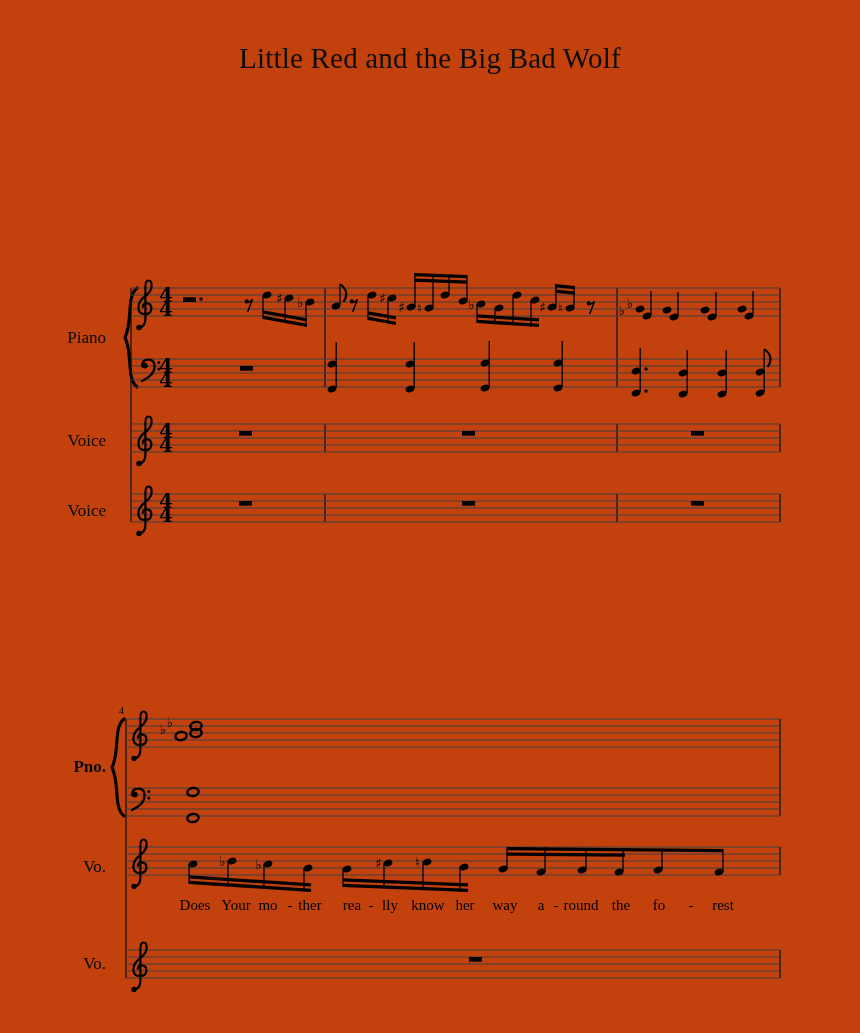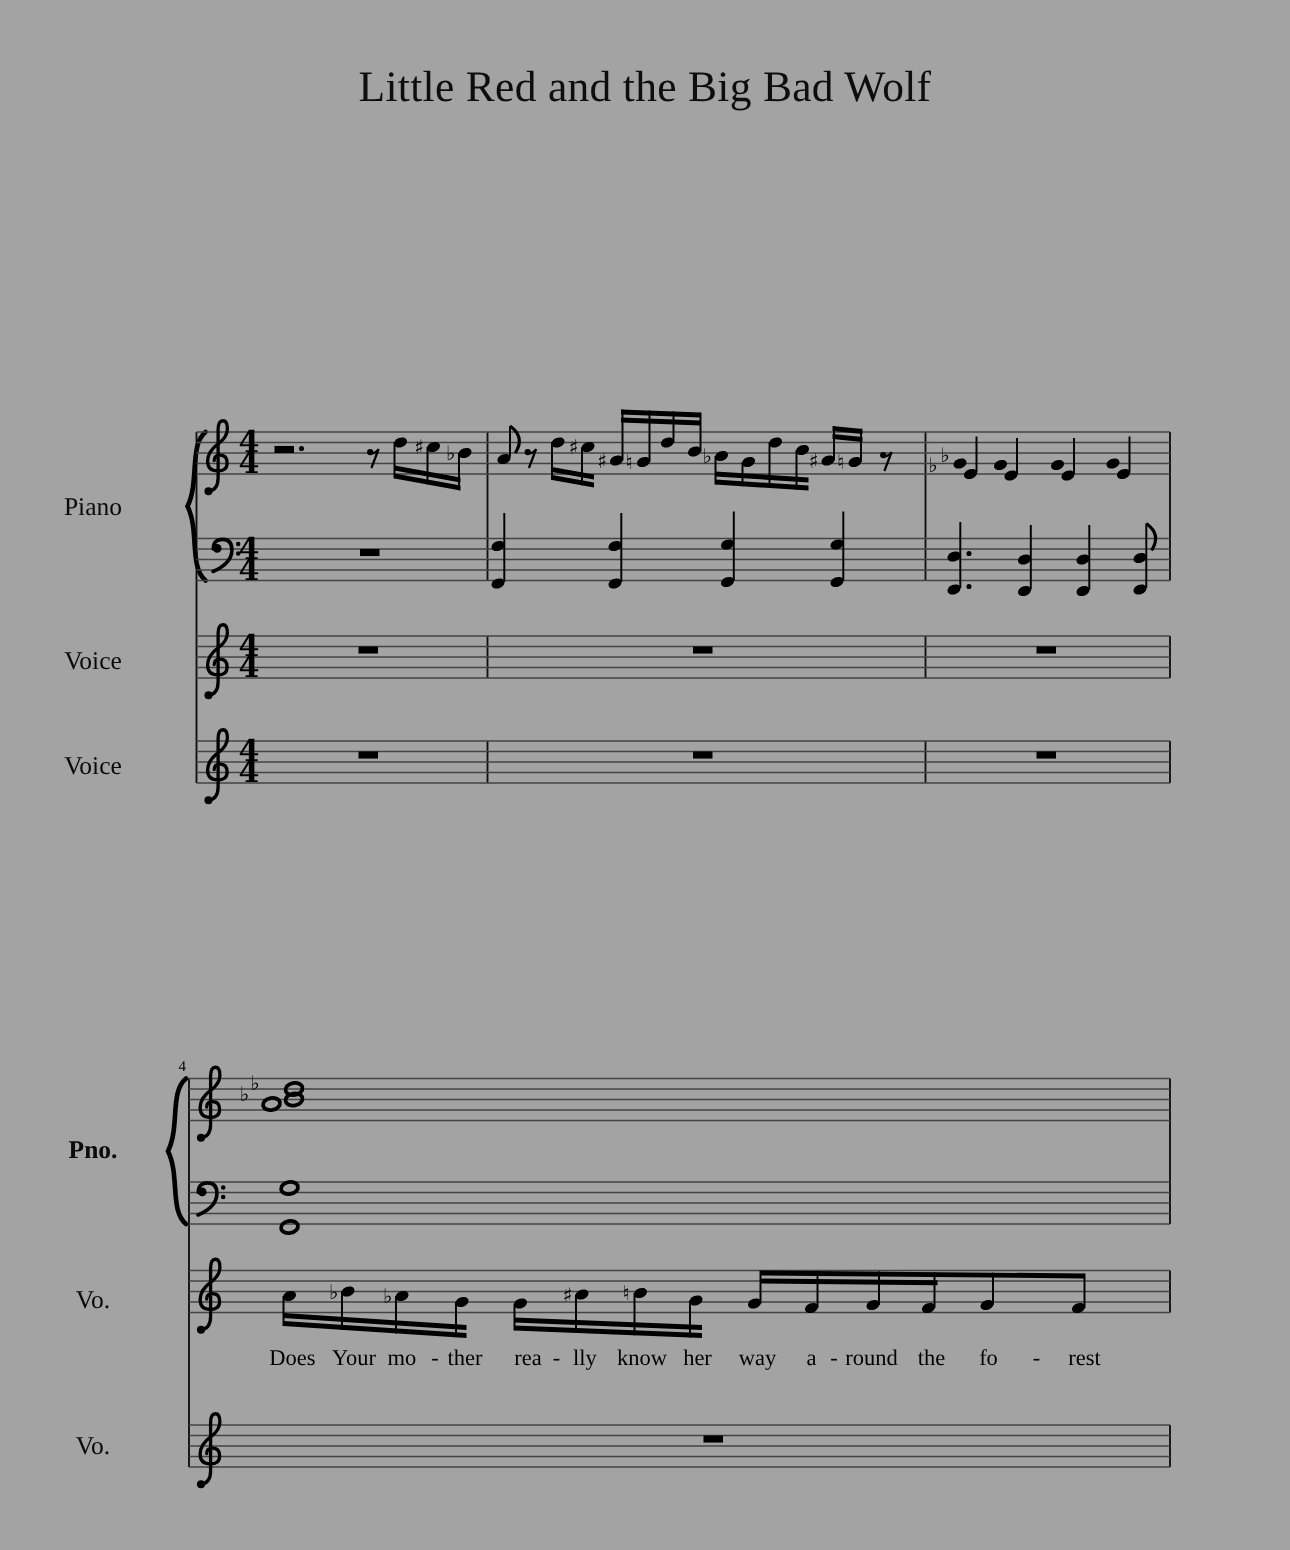--- a/index.html
+++ b/index.html
@@ -1,20 +1,20 @@
 <!DOCTYPE html>
 <html><head>
 <meta charset="utf-8">
 <style>
   html,body{margin:0;padding:0;background:#f5f5f5;}
-  .page{position:relative;width:860px;height:1033px;background:#a3a3a3;overflow:hidden;
+  .page{position:relative;width:860px;height:1033px;background:#c2410c;overflow:hidden;
         font-family:"Liberation Serif",serif;color:#0b0b0b;}
   .title{position:absolute;top:42px;left:0;width:860px;text-align:center;
          font-size:29px;font-weight:normal;margin:0;letter-spacing:.2px;color:#0d0d0d;}
-  .label{position:absolute;left:18px;width:88px;text-align:center;
+  .label{position:absolute;left:18px;width:88px;text-align:right;
          font-size:17px;color:#0a0a0a;white-space:nowrap;}
   svg.score{position:absolute;left:0;top:0;}
   svg .sl{stroke:#434343;stroke-width:1.05;}
   svg .bar{stroke:#111;stroke-width:1.25;}
   svg .stem{stroke:#000;stroke-width:1.3;}
   svg .thin{stroke:#000;stroke-width:1.5;fill:none;}
   svg .flag{stroke:#000;stroke-width:2.1;fill:none;}
   svg .clef{stroke:#000;stroke-width:2.2;stroke-linecap:round;}
   svg .clefb{stroke:#000;stroke-width:2.4;stroke-linecap:round;}
   svg .brace{stroke:#000;stroke-width:3.1;stroke-linecap:round;}

